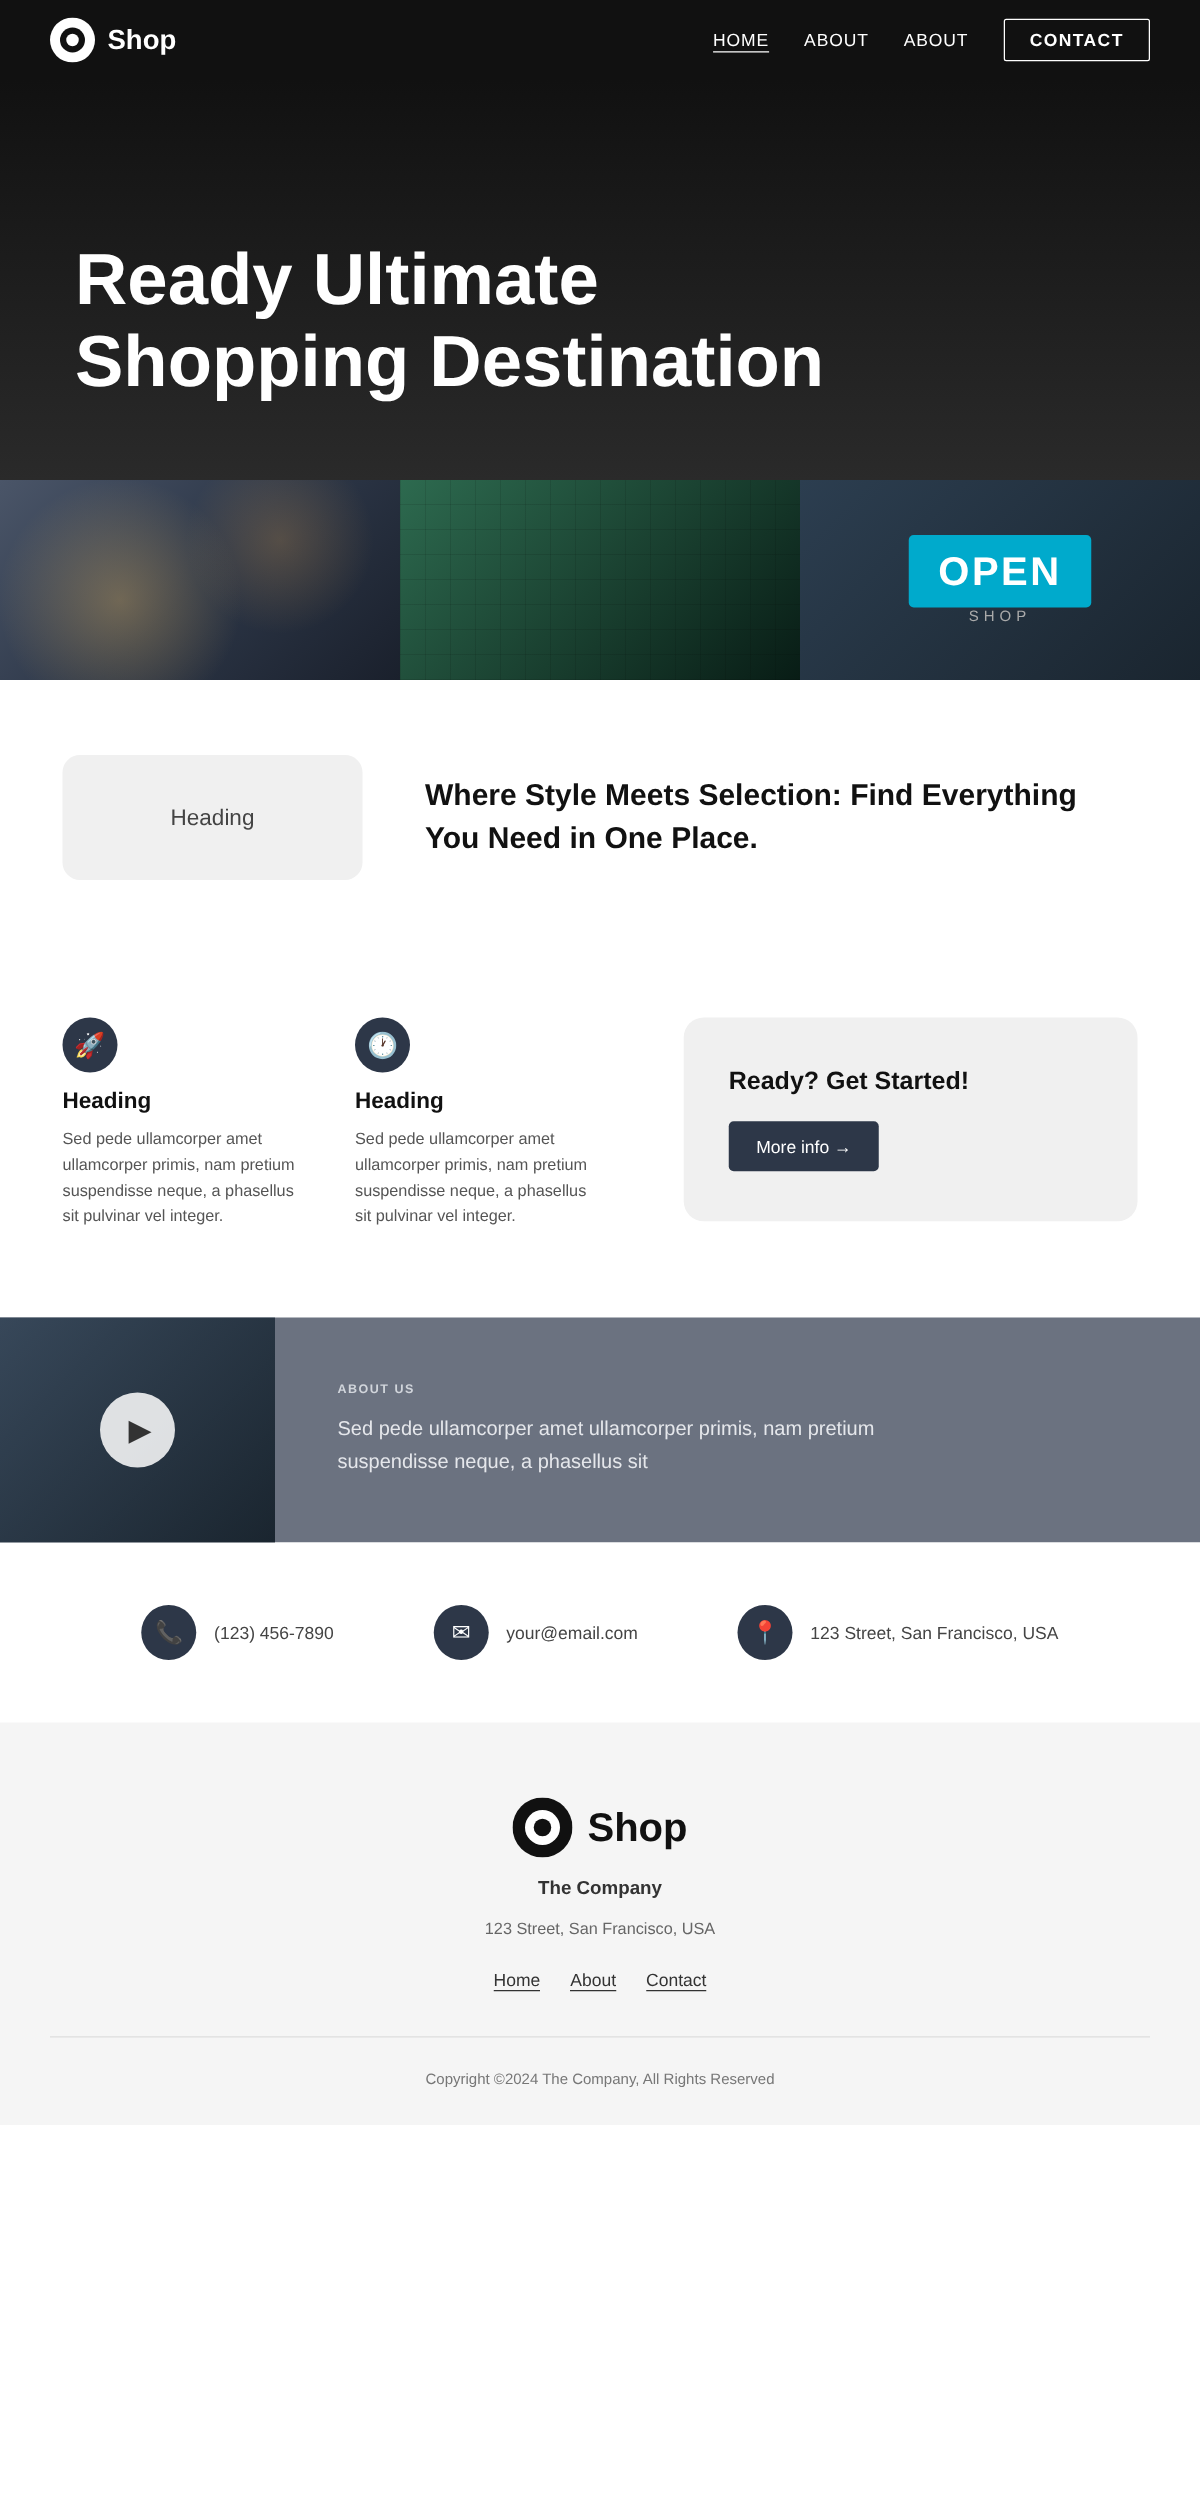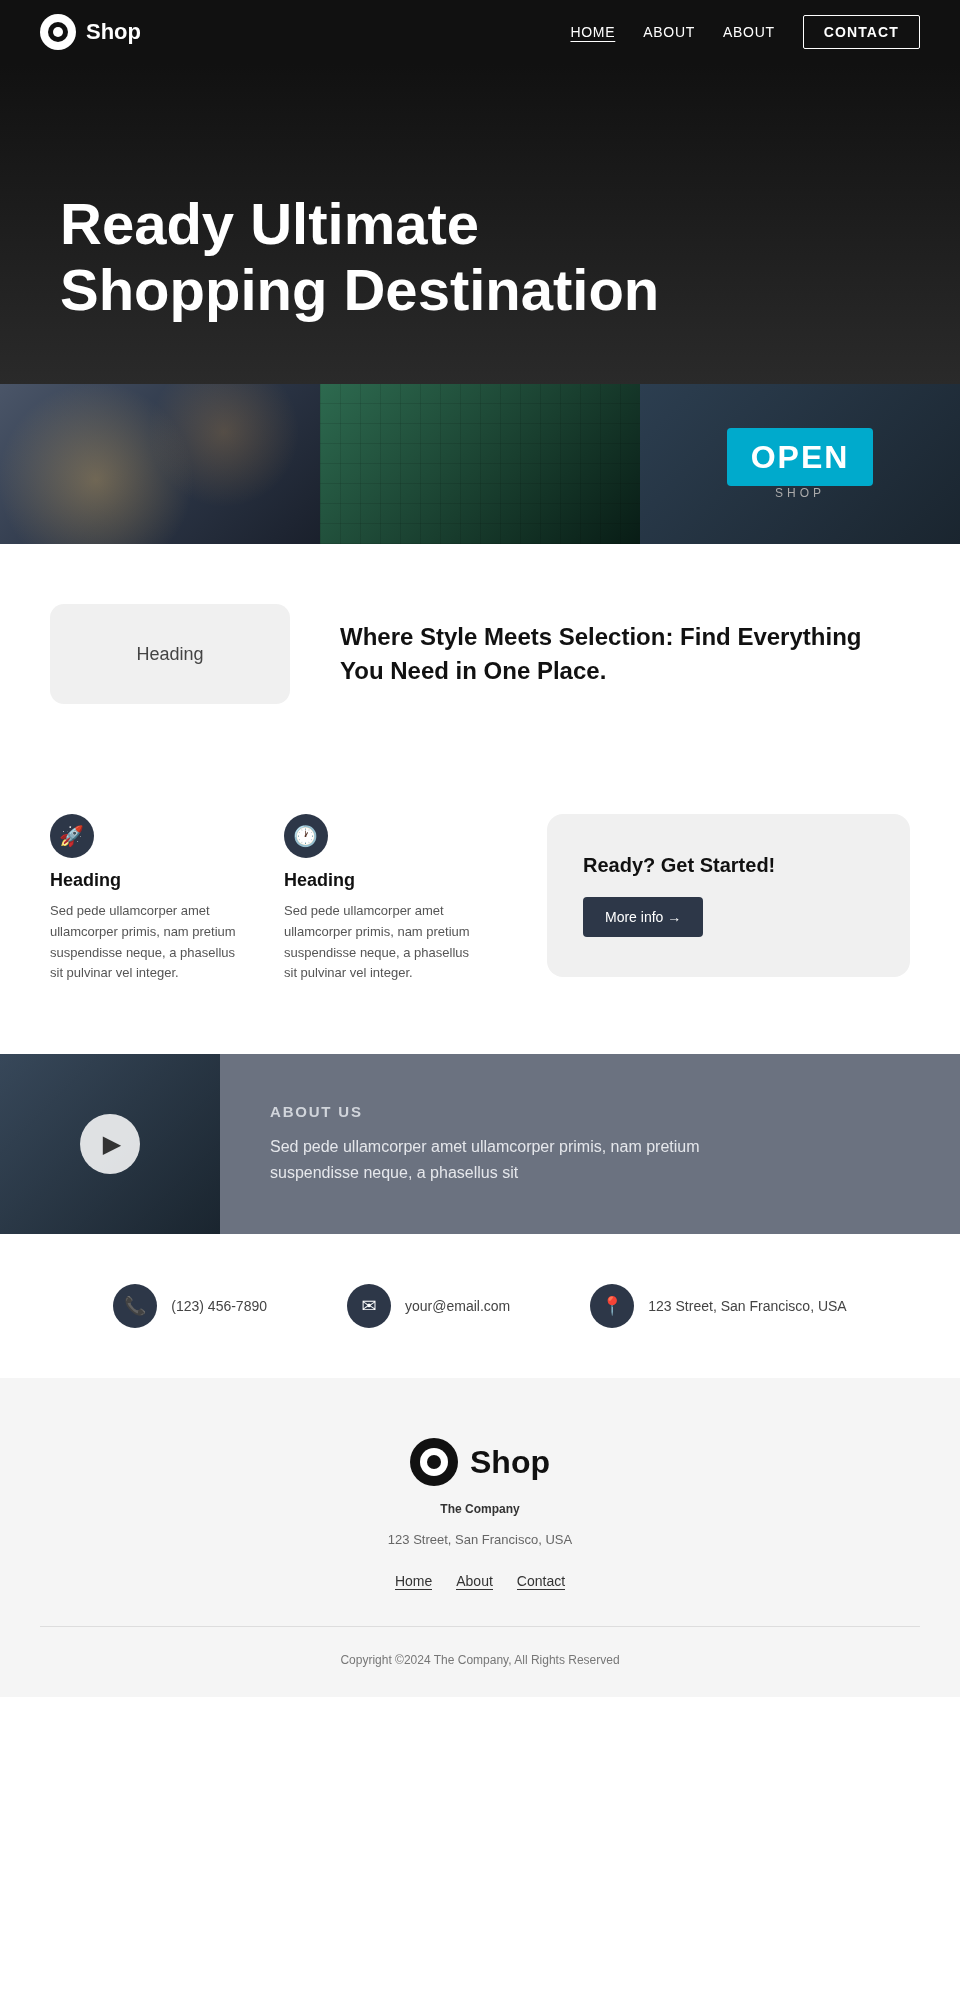--- a/index.html
+++ b/index.html
@@ -275,21 +275,21 @@
       margin-left: 4px;
     }
     .about-content {
       flex: 1;
       padding: 40px 50px;
       display: flex;
       flex-direction: column;
       justify-content: center;
     }
     .about-label {
-      font-size: 15px;
+      font-size: 10px;
       font-weight: 600;
       color: #d1d5db;
       letter-spacing: 0.12em;
       margin-bottom: 14px;
       text-transform: uppercase;
     }
     .about-text {
       font-size: 16px;
       color: #e5e7eb;
       line-height: 1.6;
@@ -338,21 +338,21 @@
       display: flex;
       align-items: center;
       gap: 12px;
     }
     .footer-logo-text {
       font-size: 32px;
       font-weight: 700;
       color: #111;
     }
     .footer-company {
-      font-size: 12px;
+      font-size: 15px;
       font-weight: 700;
       color: #333;
       text-align: right;
     }
     .footer-address {
       font-size: 13px;
       color: #666;
       text-align: center;
     }
     .footer-links {

